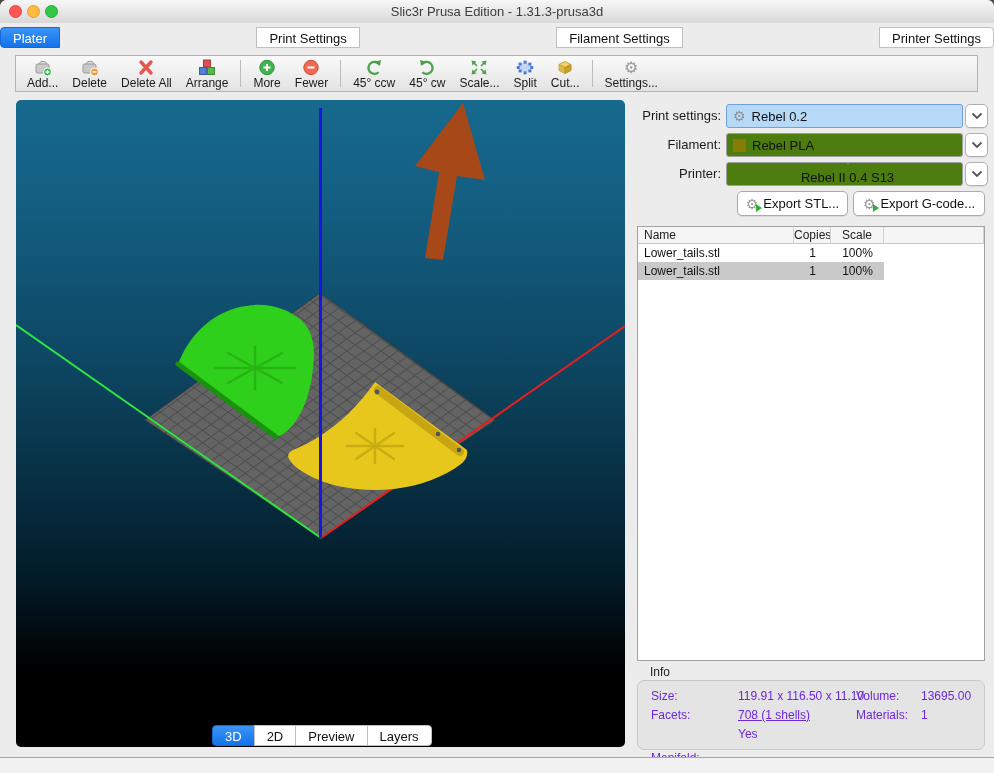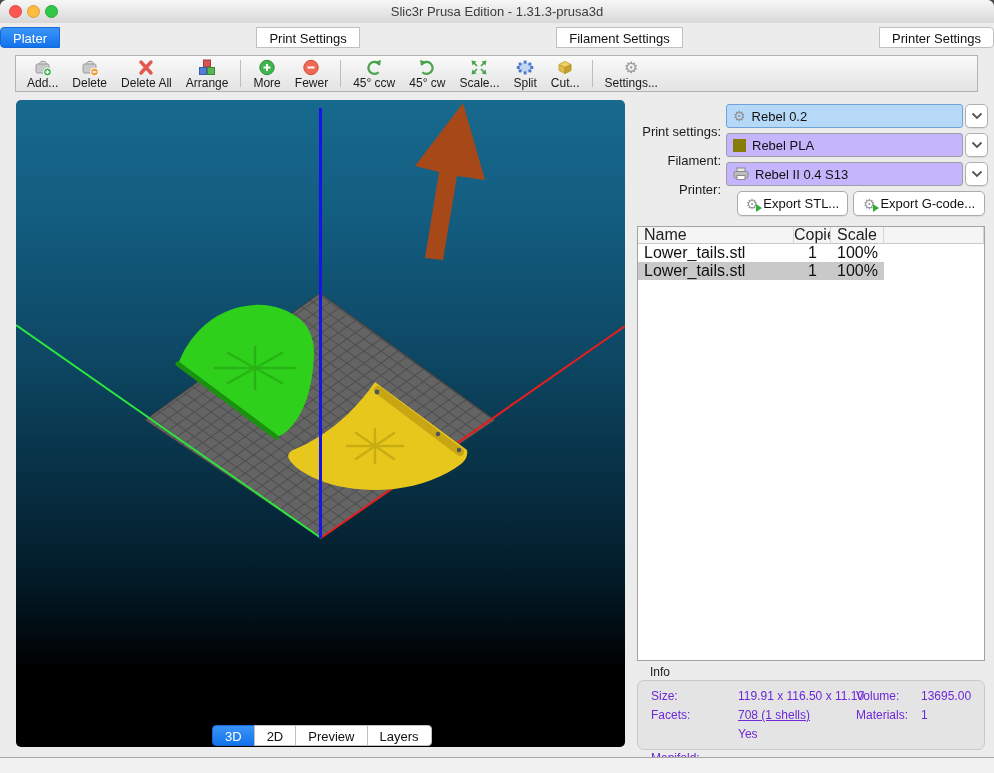--- a/index.html
+++ b/index.html
@@ -37,41 +37,41 @@
   
   .viewport{position:absolute;left:16px;top:100px;width:609px;height:647px;border-radius:5px;
     background:linear-gradient(180deg,#17698e 0%,#135d80 18%,#0d4763 40%,#073044 58%,#031b28 74%,#000 88%,#000 100%);
     overflow:hidden;}
   .viewport svg{position:absolute;left:0;top:0;}
 
   
   .viewtabs{position:absolute;left:212px;top:725px;height:38px;display:flex;}
 
   
-  .rowlabel{position:absolute;left:637px;width:84px;text-align:right;font-size:13px;color:#1a1a1a;line-height:24px;margin-top:16px;}
-  .combo{position:absolute;left:726px;width:237px;height:24px;box-sizing:border-box;background:#c4b5fd;
+  .rowlabel{position:absolute;left:637px;width:84px;text-align:right;font-size:13px;color:#1a1a1a;line-height:24px;}
+  .combo{position:absolute;left:726px;width:237px;height:24px;box-sizing:border-box;background:#4d7c0f;
     border:1px solid #9f9f9f;border-radius:3px;display:flex;align-items:center;padding-left:6px;gap:6px;
     font-size:13px;color:#111;}
   .combo.focused{background:#b6d9f8;border-color:#6fa3d7;}
   .dropbtn{position:absolute;left:965px;width:23px;height:24px;box-sizing:border-box;background:#fff;
     border:1px solid #b0b0b0;border-radius:5px;display:flex;align-items:center;justify-content:center;
     box-shadow:0 1px 1px rgba(0,0,0,.08);}
   .swatch{width:13px;height:13px;background:#877c05;flex:0 0 auto;}
   .cgear{font-size:14px;color:#8f8f8f;line-height:14px;}
 
   .exportbtn{position:absolute;height:25px;box-sizing:border-box;background:#fff;border:1px solid #ababab;
     border-radius:5px;display:flex;align-items:center;justify-content:center;gap:5px;font-size:13px;color:#111;
     box-shadow:0 1px 1px rgba(0,0,0,.08);}
   .export-icon{position:relative;font-size:14px;color:#9a9a9a;line-height:14px;}
   .export-icon::after{content:"";position:absolute;right:-4px;bottom:-1px;
     border-left:6px solid #2fae3c;border-top:4px solid transparent;border-bottom:4px solid transparent;}
 
   
   .objtable{position:absolute;left:637px;top:226px;width:348px;height:435px;box-sizing:border-box;
-    background:#fff;border:1px solid #a3a3a3;font-size:16px;color:#111;}
+    background:#fff;border:1px solid #a3a3a3;font-size:12px;color:#111;}
   .trow{display:grid;grid-template-columns:156px 37px 53px 1fr;}
   .thead .tcell{background:#f5f5f5;border-bottom:1px solid #c8c8c8;border-right:1px solid #d4d4d4;
     height:16px;line-height:16px;color:#222;}
   .tcell{height:18px;line-height:18px;overflow:hidden;white-space:nowrap;}
   .tcell.name{padding-left:6px;text-align:left;}
   .tcell.center{text-align:center;}
   .trow.selected .tcell.sel{background:#c9c9c9;}
 
   
   .infolabel{position:absolute;left:650px;top:665px;font-size:12px;color:#222;}
@@ -304,21 +304,21 @@
     <span class="swatch"></span>
     <span>Rebel PLA</span>
   </div>
   <div class="dropbtn" style="top:133px;">
     <svg width="12" height="8" viewBox="0 0 12 8">
         <polyline points="1.5,1.5 6,6 10.5,1.5" fill="none" stroke="#555" stroke-width="1.8"></polyline>
       </svg>
   </div>
 
   <div class="rowlabel" style="top:162px;">Printer:</div>
-  <div class="combo" style="top:162px;">
+  <div class="combo" style="top:162px;flex-direction:column;">
     <svg width="16" height="14" viewBox="0 0 16 14">
         <rect x="4" y="1" width="8" height="4.5" fill="#e8e8e8" stroke="#8a8a8a"></rect>
         <rect x="1" y="4.5" width="14" height="6.5" rx="1.5" fill="#bdbdbd" stroke="#8a8a8a"></rect>
         <rect x="4" y="8.5" width="8" height="4" fill="#fff" stroke="#8a8a8a"></rect>
       </svg>
     <span>Rebel II 0.4 S13</span>
   </div>
   <div class="dropbtn" style="top:162px;">
     <svg width="12" height="8" viewBox="0 0 12 8">
         <polyline points="1.5,1.5 6,6 10.5,1.5" fill="none" stroke="#555" stroke-width="1.8"></polyline>

